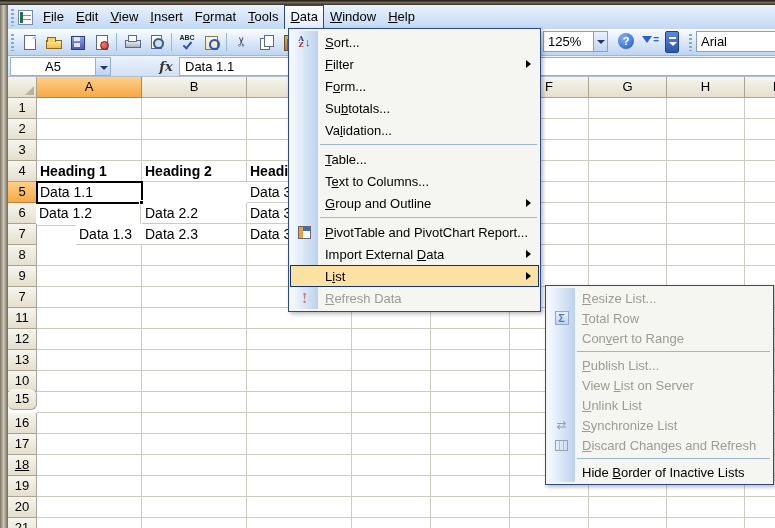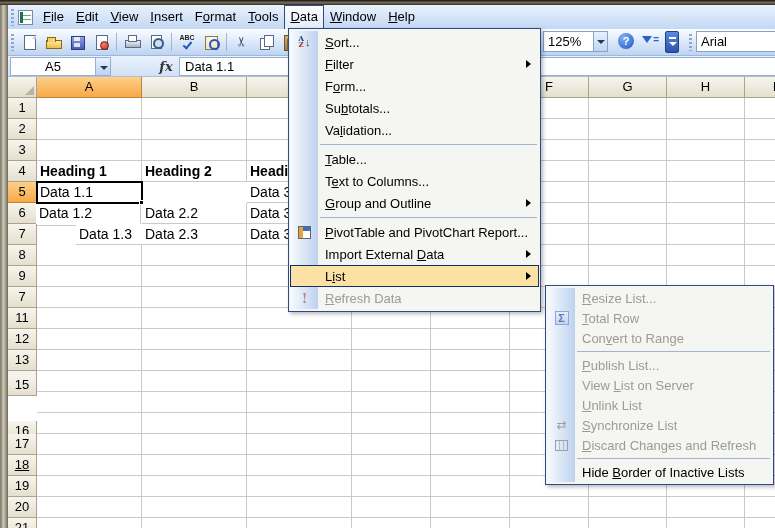--- a/index.html
+++ b/index.html
@@ -361,31 +361,31 @@
     <div class="row-header" style="top: 294px;">10</div>
     <div class="cell" style="left: 29px; top: 294px; width: 105px; height: 21px;"></div>
     <div class="cell" style="left: 134px; top: 294px; width: 105px; height: 21px;"></div>
     <div class="cell" style="left: 239px; top: 294px; width: 105px; height: 21px;"></div>
     <div class="cell" style="left: 344px; top: 294px; width: 79px; height: 21px;"></div>
     <div class="cell" style="left: 423px; top: 294px; width: 79px; height: 21px;"></div>
     <div class="cell" style="left: 502px; top: 294px; width: 79px; height: 21px;"></div>
     <div class="cell" style="left: 581px; top: 294px; width: 78px; height: 21px;"></div>
     <div class="cell" style="left: 659px; top: 294px; width: 78px; height: 21px;"></div>
     <div class="cell" style="left: 737px; top: 294px; width: 60px; height: 21px;"></div>
-    <div class="row-header" style="top: 298px;">15</div>
+    <div class="row-header" style="top: 312px; border-radius: 6px;">15</div>
     <div class="cell" style="left: 29px; top: 315px; width: 105px; height: 21px;"></div>
     <div class="cell" style="left: 134px; top: 315px; width: 105px; height: 21px;"></div>
     <div class="cell" style="left: 239px; top: 315px; width: 105px; height: 21px;"></div>
     <div class="cell" style="left: 344px; top: 315px; width: 79px; height: 21px;"></div>
     <div class="cell" style="left: 423px; top: 315px; width: 79px; height: 21px;"></div>
     <div class="cell" style="left: 502px; top: 315px; width: 79px; height: 21px;"></div>
     <div class="cell" style="left: 581px; top: 315px; width: 78px; height: 21px;"></div>
     <div class="cell" style="left: 659px; top: 315px; width: 78px; height: 21px;"></div>
     <div class="cell" style="left: 737px; top: 315px; width: 60px; height: 21px;"></div>
-    <div class="row-header" style="top: 344px;">16</div>
+    <div class="row-header" style="top: 336px;">16</div>
     <div class="cell" style="left: 29px; top: 336px; width: 105px; height: 21px;"></div>
     <div class="cell" style="left: 134px; top: 336px; width: 105px; height: 21px;"></div>
     <div class="cell" style="left: 239px; top: 336px; width: 105px; height: 21px;"></div>
     <div class="cell" style="left: 344px; top: 336px; width: 79px; height: 21px;"></div>
     <div class="cell" style="left: 423px; top: 336px; width: 79px; height: 21px;"></div>
     <div class="cell" style="left: 502px; top: 336px; width: 79px; height: 21px;"></div>
     <div class="cell" style="left: 581px; top: 336px; width: 78px; height: 21px;"></div>
     <div class="cell" style="left: 659px; top: 336px; width: 78px; height: 21px;"></div>
     <div class="cell" style="left: 737px; top: 336px; width: 60px; height: 21px;"></div>
     <div class="row-header" style="top: 357px;">17</div>

